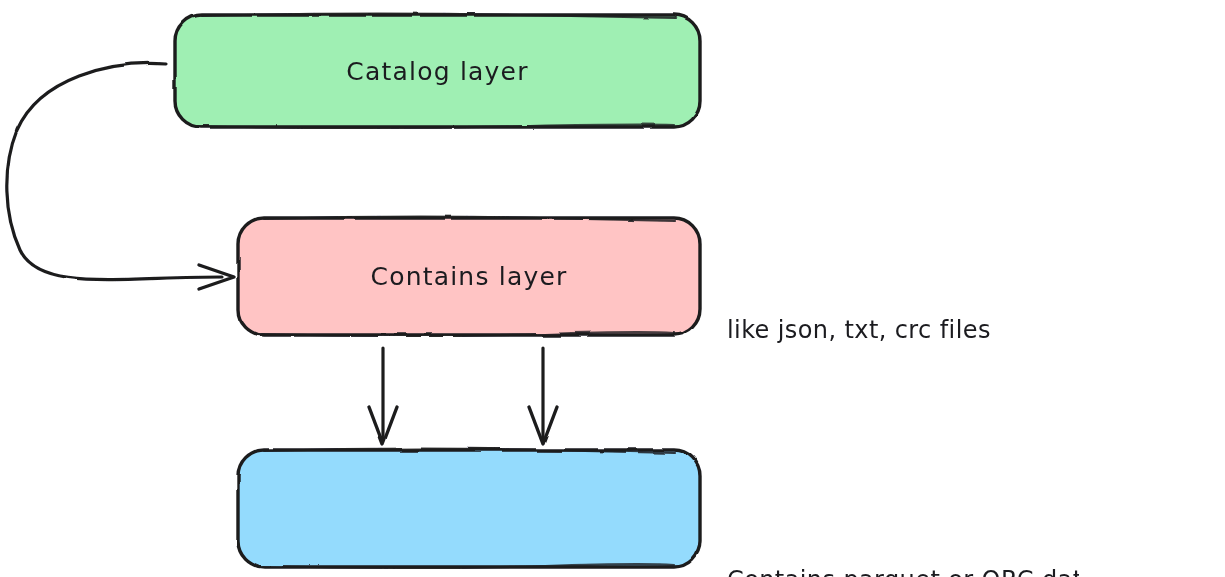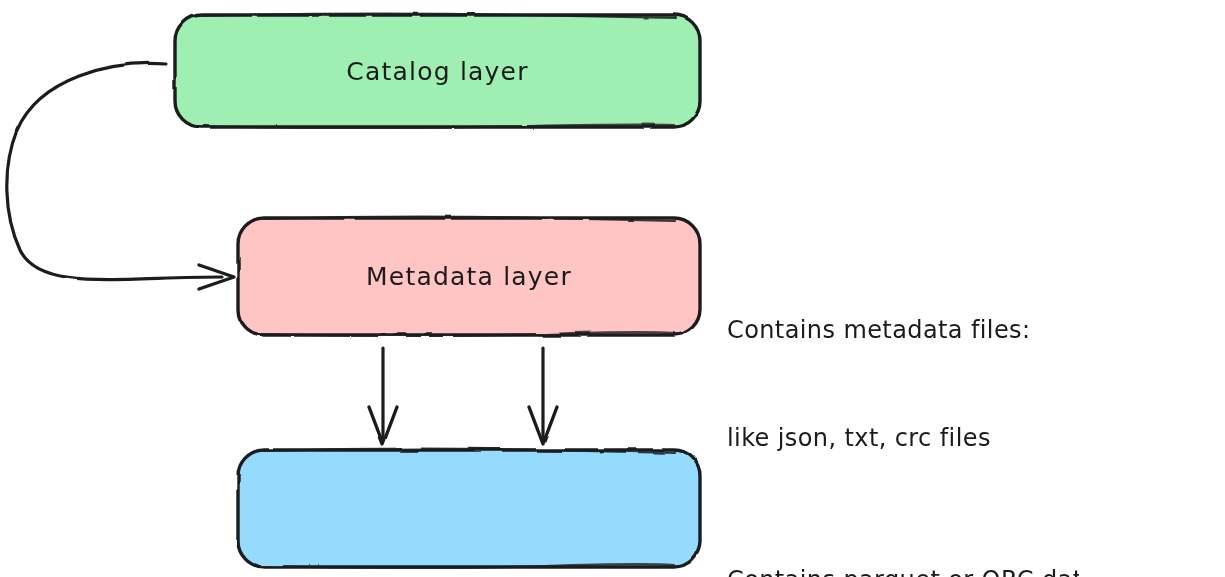--- a/index.html
+++ b/index.html
@@ -103,25 +103,24 @@
       <path d="M 529 407 L 543 444 L 557 407" fill="none" stroke="#1b1b1f" stroke-width="3.4" stroke-linecap="round" stroke-linejoin="round"></path>
     </g>
   </svg>
 
   <div class="box-hit" style="left:175px; top:15px; width:525px; height:112px;"></div>
   <div class="box-hit" style="left:238px; top:218px; width:462px; height:117px;"></div>
   <div class="box-hit" style="left:238px; top:450px; width:462px; height:117px;"></div>
 
   <div class="box-label" style="left:175px; top:15px; width:525px; height:112px;">Catalog layer</div>
 
-  <div class="box-label" style="left:238px; top:218px; width:462px; height:117px;">Metadata layer</div>
+  <div class="box-label" style="left:238px; top:218px; width:462px; height:117px;">Contains layer</div>
 
 
   <div class="annotation" style="left:727px; top:240px;">
-    <div>Contains metadata files:</div>
     <div>like json, txt, crc files</div>
   </div>
 
   <div class="annotation" style="left:727px; top:490px;">
     <div>Contains parquet or ORC data files</div>
   </div>
 
 </div>
 
 </body></html>

